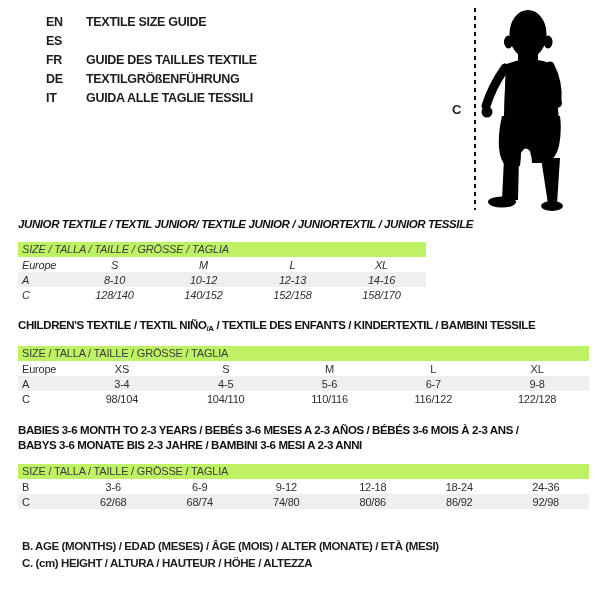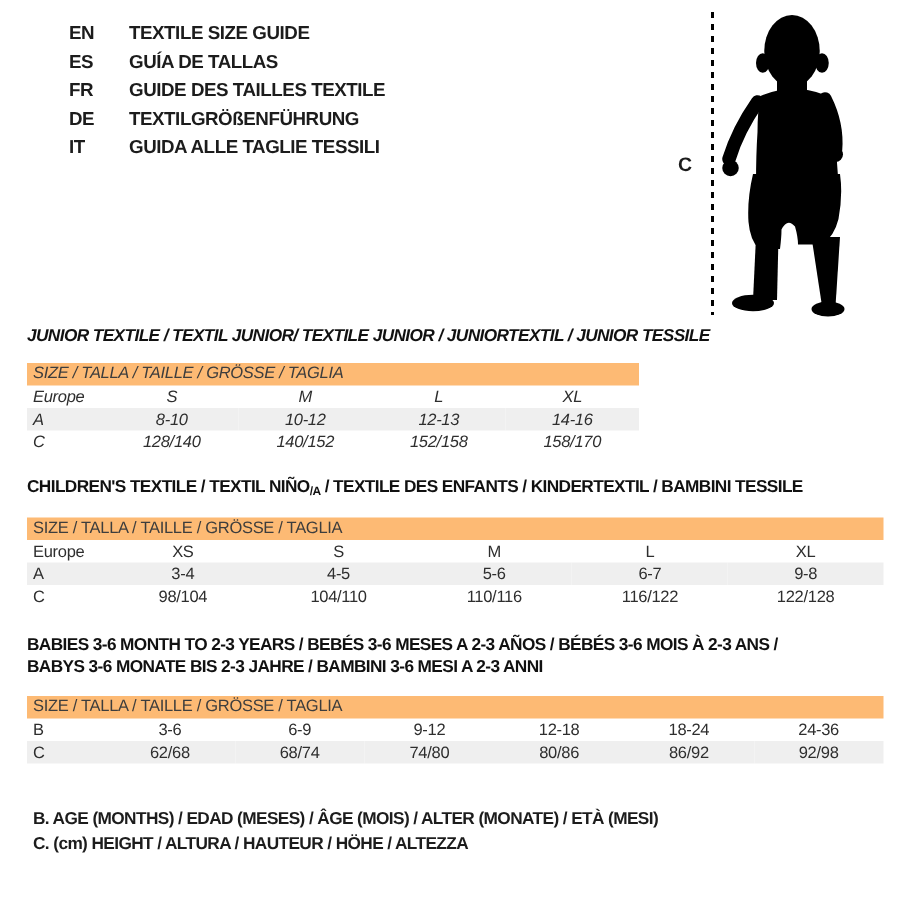--- a/index.html
+++ b/index.html
@@ -19,21 +19,21 @@
     background:repeating-linear-gradient(to bottom,#000 0 4px,transparent 4px 8px);
   }
   .height-label{position:absolute;left:452px;top:102px;font-weight:bold;font-size:13px;}
   .baby-svg{position:absolute;left:480px;top:8px;}
   
   .tbl-block{position:absolute;}
   .tbl-title{font-weight:bold;font-size:11.5px;letter-spacing:-0.4px;color:#111;white-space:nowrap;}
   .tbl-title .subber{font-size:8px;vertical-align:-2px;}
   .tbl-title.two-line{line-height:15px;}
   .size-bar{
-    height:15px;line-height:15px;background:#fdba74;color:#3d3d3d;
+    height:15px;line-height:15px;background:#bef264;color:#3d3d3d;
     font-size:11px;letter-spacing:-0.2px;padding-left:4px;box-sizing:border-box;
   }
   table.size-table{border-collapse:collapse;table-layout:fixed;width:100%;}
   table.size-table td{
     height:15px;font-size:11px;color:#2e2e2e;text-align:center;
     padding:0;vertical-align:middle;letter-spacing:-0.2px;
   }
   table.size-table td.lbl{text-align:left;padding-left:4px;}
   table.size-table tr.shaded td{background:#efefef;}
   
@@ -45,21 +45,20 @@
 
 <div class="canvas">
 
   <div class="lang-block">
     <div class="lang-row">
       <span class="lang-code">EN</span>
       <span class="lang-label">TEXTILE SIZE GUIDE</span>
     </div>
     <div class="lang-row">
       <span class="lang-code">ES</span>
-      <span class="lang-label">GUÍA DE TALLAS</span>
     </div>
     <div class="lang-row">
       <span class="lang-code">FR</span>
       <span class="lang-label">GUIDE DES TAILLES TEXTILE</span>
     </div>
     <div class="lang-row">
       <span class="lang-code">DE</span>
       <span class="lang-label">TEXTILGRÖßENFÜHRUNG</span>
     </div>
     <div class="lang-row">

